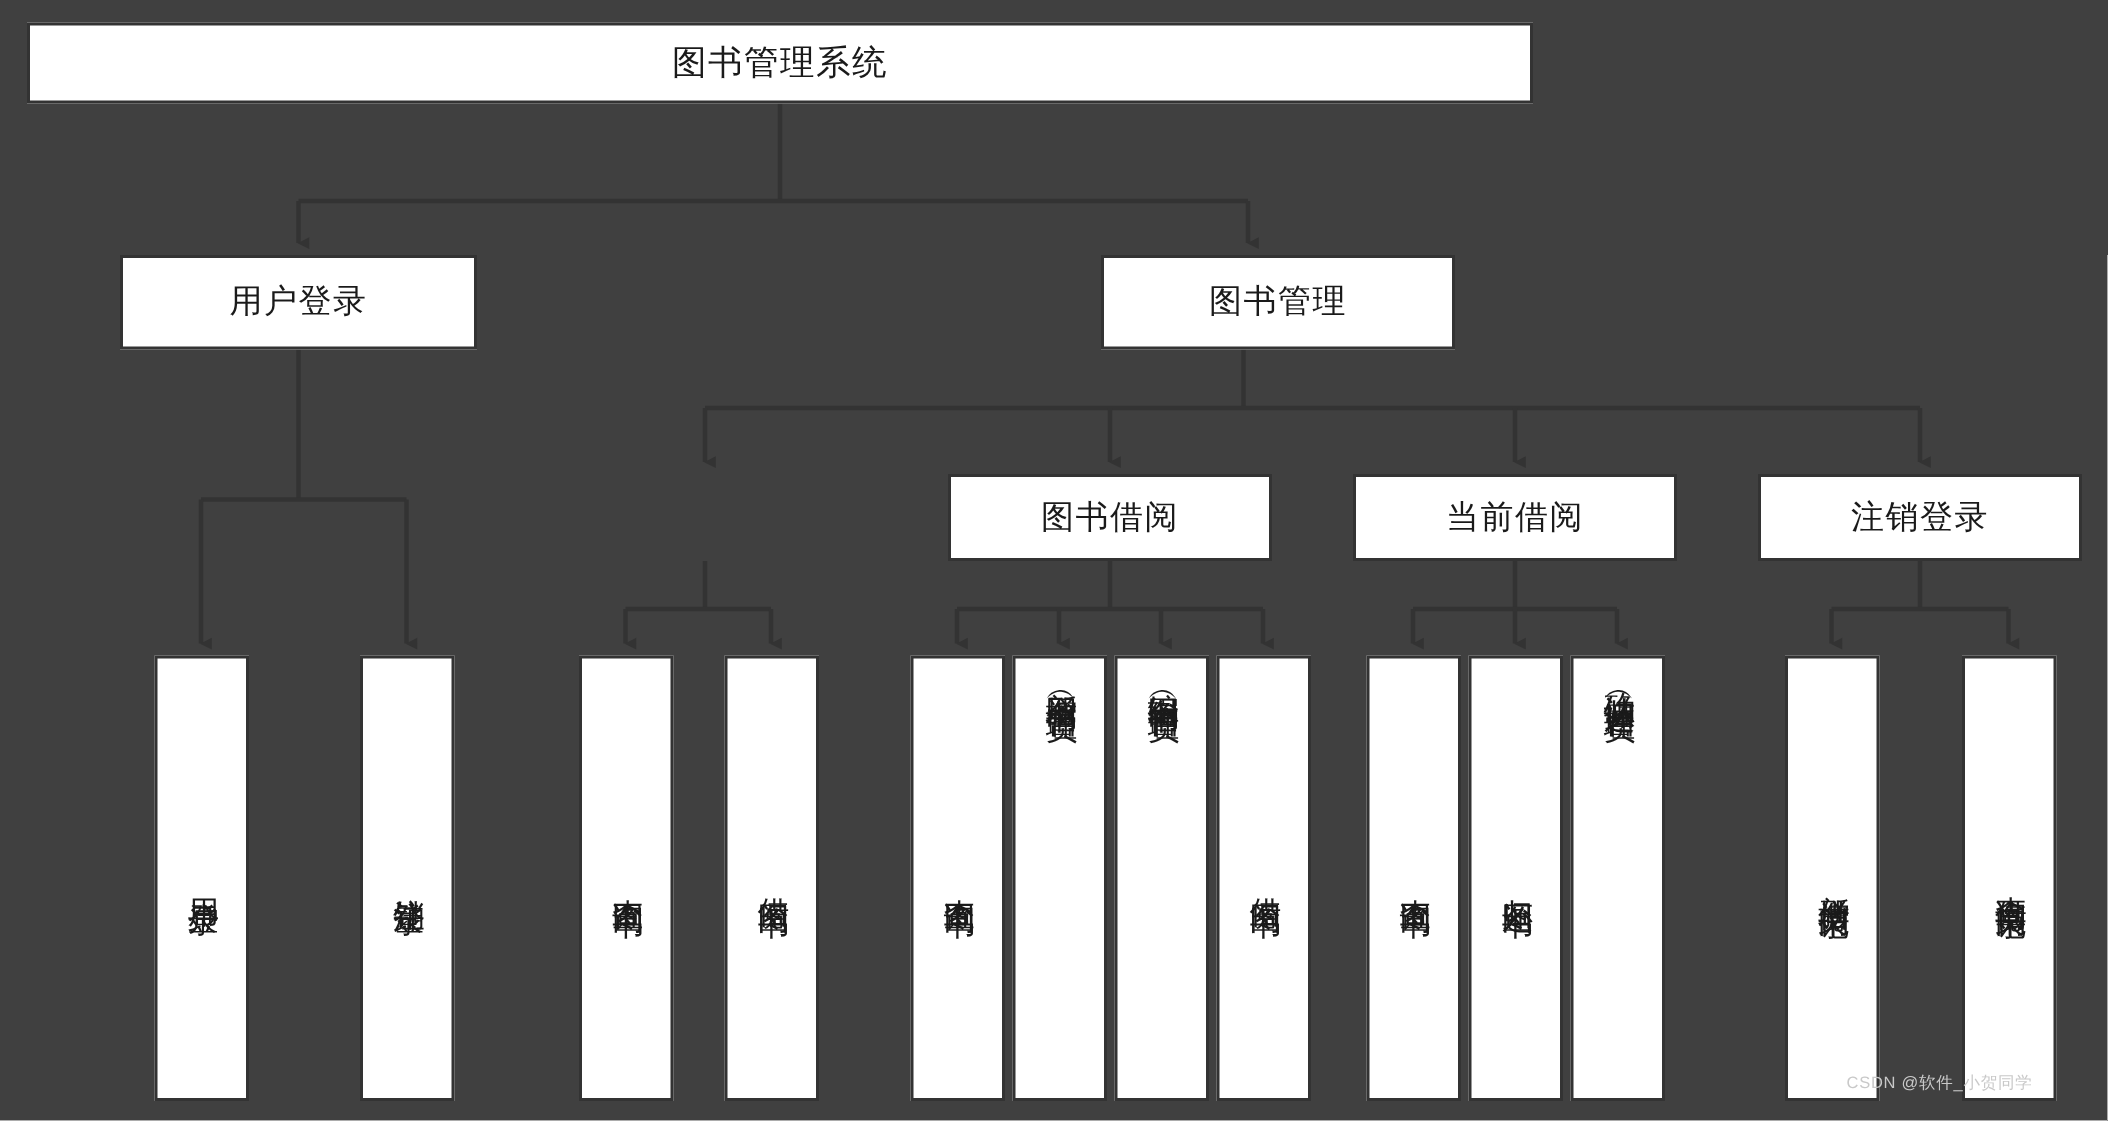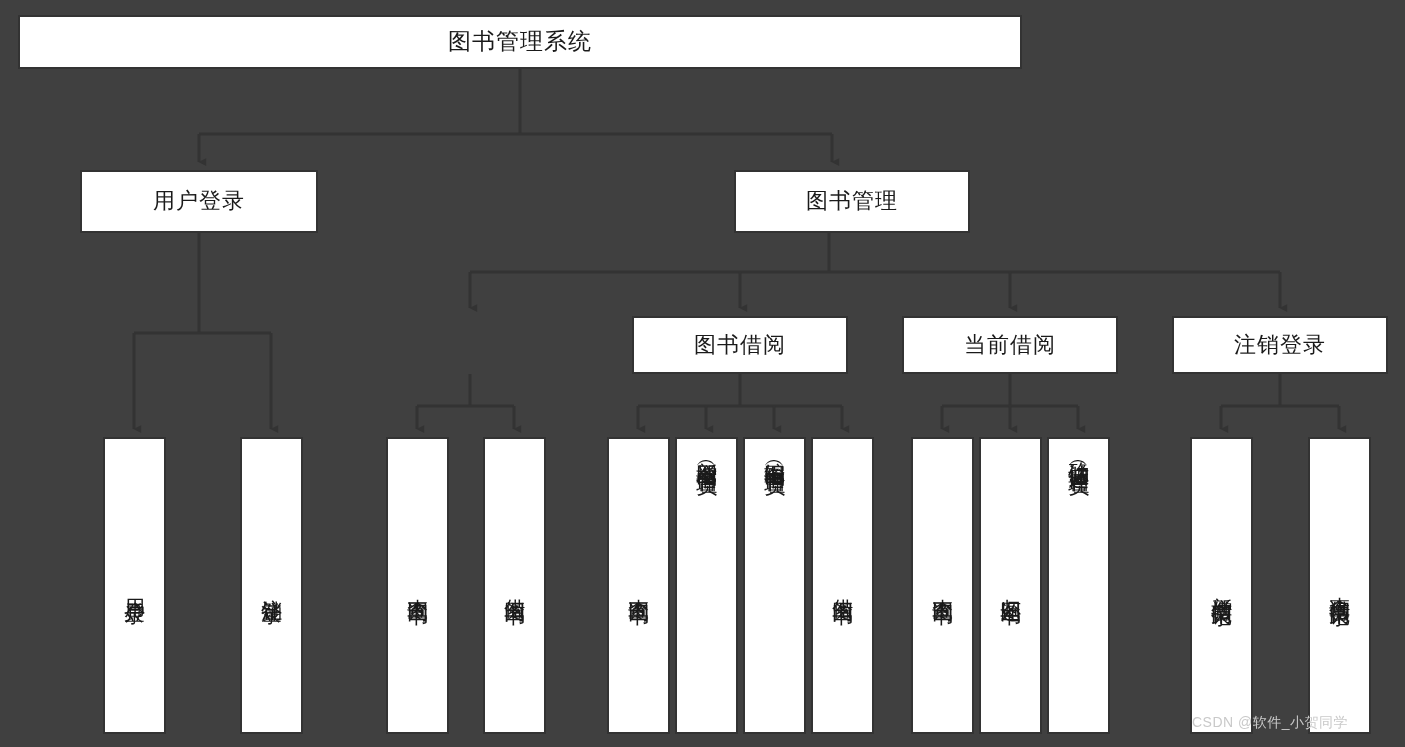--- a/index.html
+++ b/index.html
@@ -52,24 +52,25 @@
   }
   .node.vert.centered {
     justify-content: center;
   }
   .node.root {
     font-size: 23px;
   }
   .watermark {
     position: absolute;
     color: #c9c9c9;
-    font-size: 14px;
+    font-size: 11px;
     letter-spacing: 0.5px;
     white-space: nowrap;
     user-select: none;
+    padding-left: 39px;
   }
 </style>
 </head>
 <body>
 
 <div id="canvas">
 
   <svg id="wires" viewBox="0 0 1405 747" xmlns="http://www.w3.org/2000/svg">
     <defs>
       <marker id="arrow" markerWidth="9" markerHeight="9" refX="4.2" refY="7.6" orient="auto" markerUnits="userSpaceOnUse">

